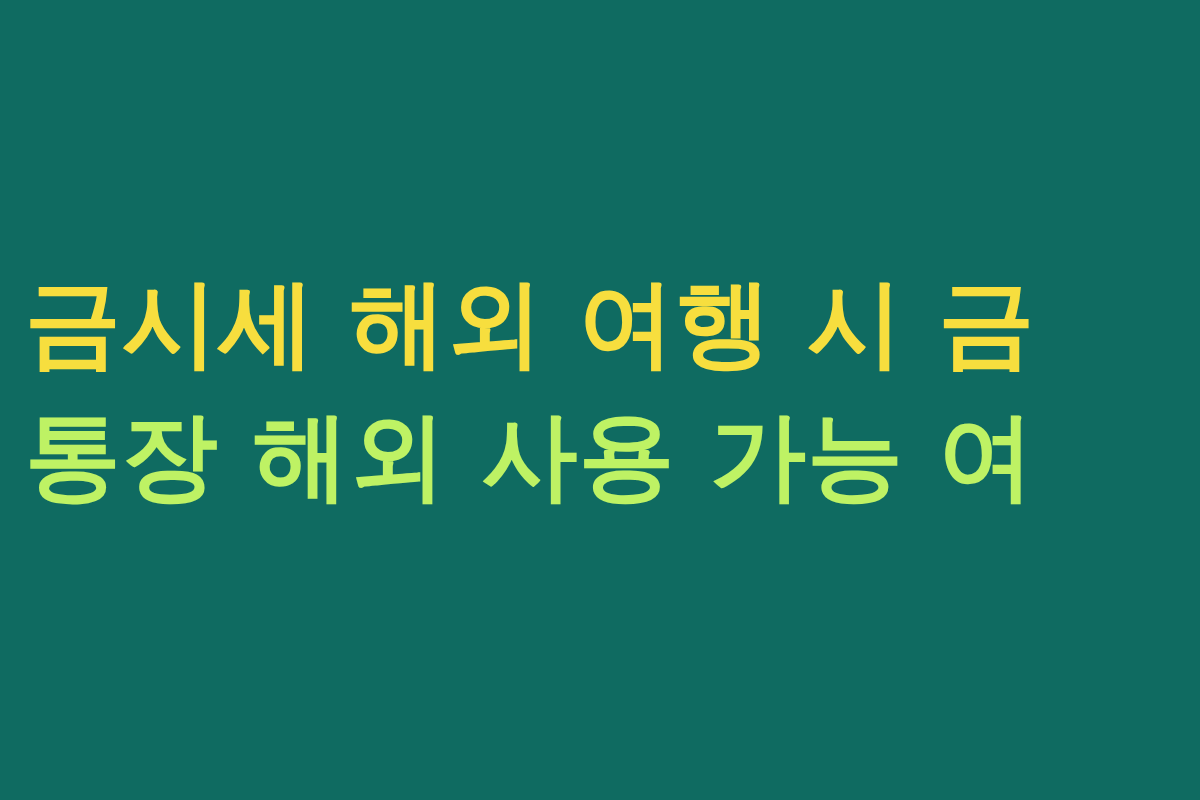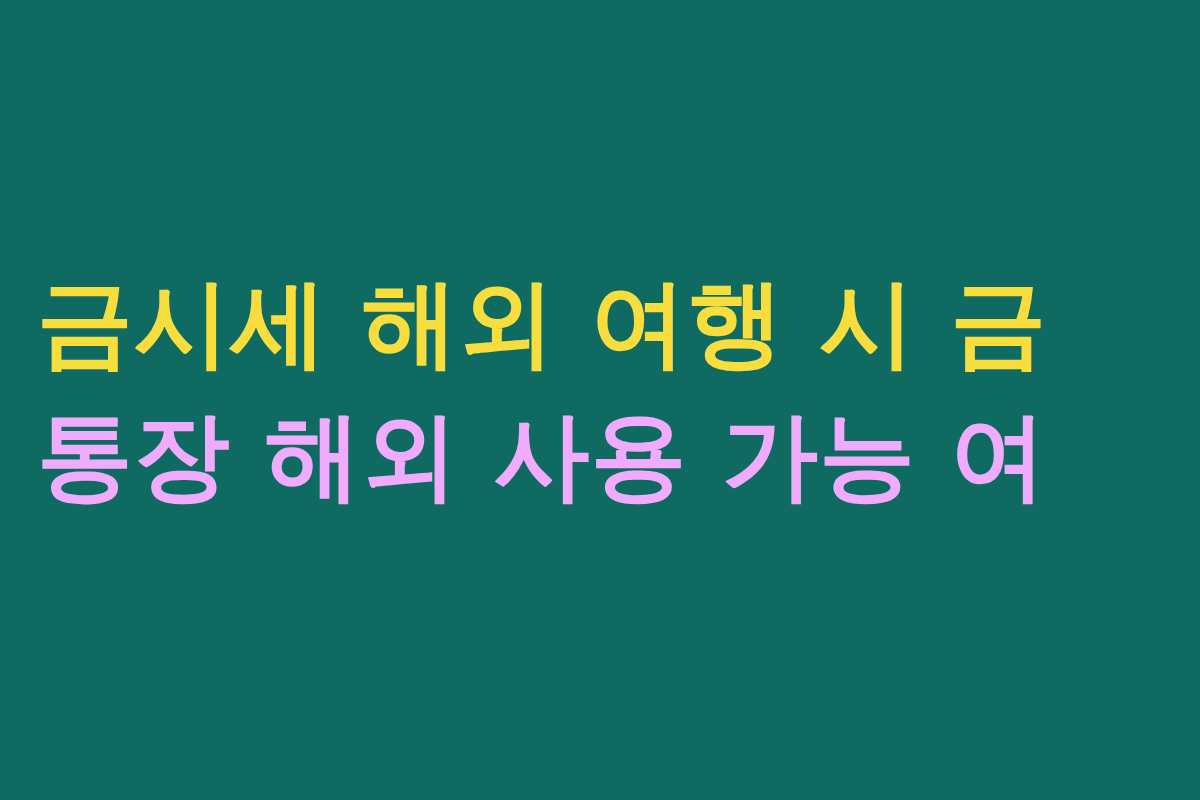--- a/index.html
+++ b/index.html
@@ -17,21 +17,21 @@
   }
 
   #thumbnail-card {
     position: relative;
     box-sizing: border-box;
     width: 1072px;
     height: 800px;
     background-color: #0f6b61;
     display: flex;
     align-items: center;
-    justify-content: flex-end;
+    justify-content: flex-start;
     user-select: none;
   }
 
   #headline-block {
     width: 1060px;
     text-align: center;
     margin: 0;
     padding: 0;
     
     transform: translateY(-10px);
@@ -57,18 +57,18 @@
 </style>
 </head>
 <body style="background-color: rgb(15, 107, 97);">
 
 <div id="thumbnail-card" style="background-color: rgb(15, 107, 97);">
 
   <h1 id="headline-block">
 
     <span class="headline-line line-wide" style="color: rgb(247, 222, 62);">금시세 해외 여행 시 금</span>
 
-    <span class="headline-line line-wide" style="color: #f0abfc;">통장 해외 사용 가능 여</span>
+    <span class="headline-line line-wide" style="color: #bef264;">통장 해외 사용 가능 여</span>
 
 
   </h1>
 
 </div>
 
 </body></html>

